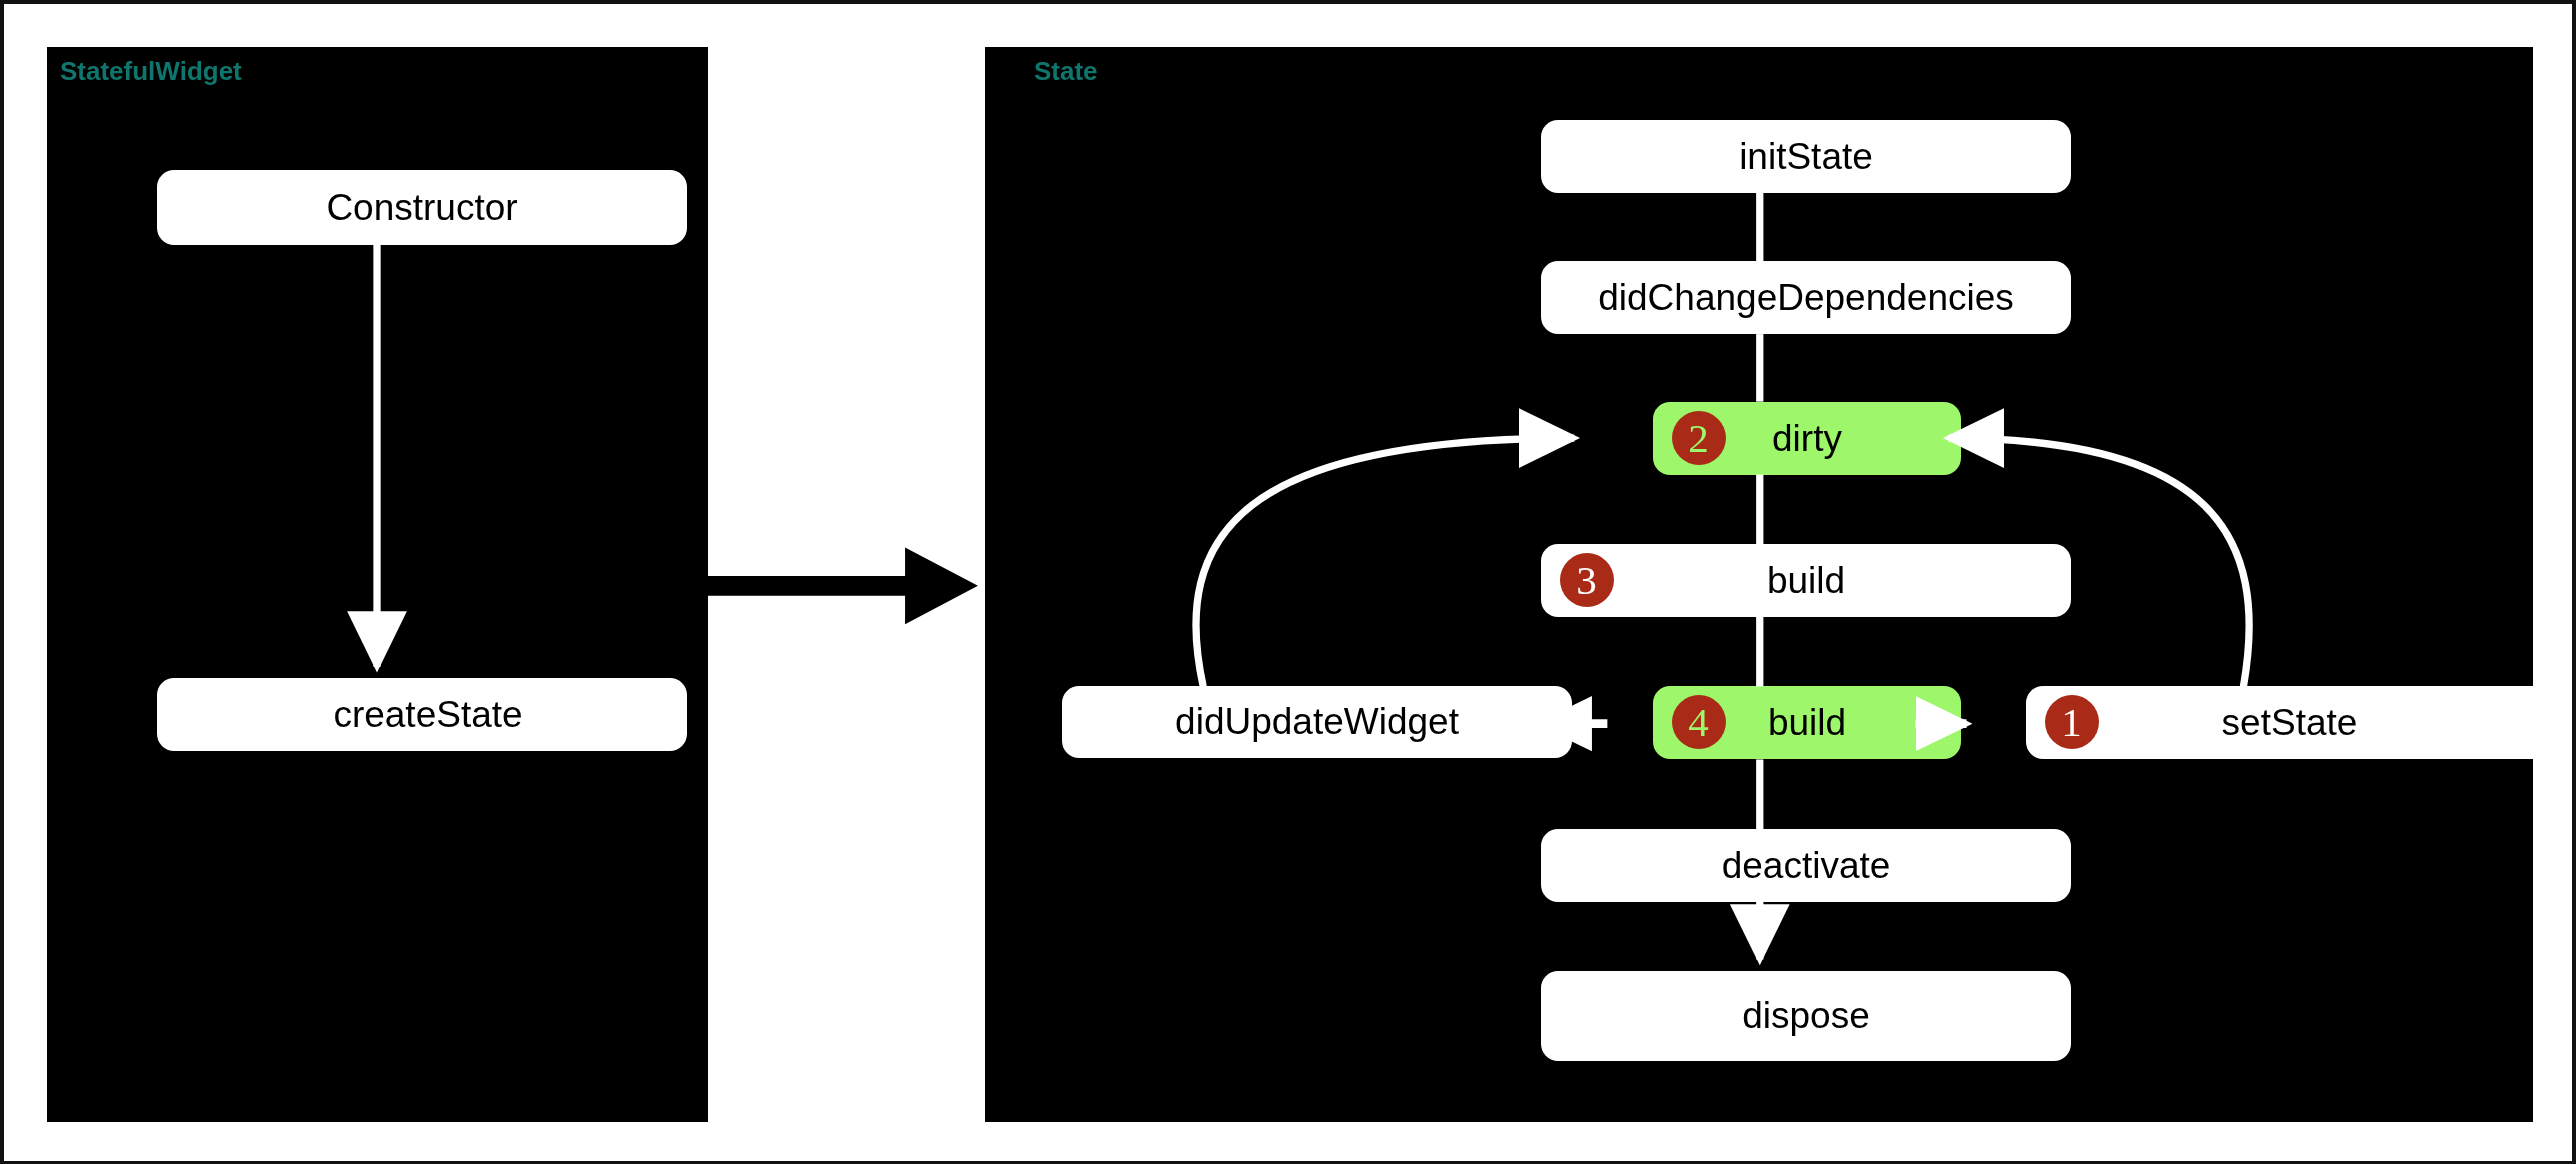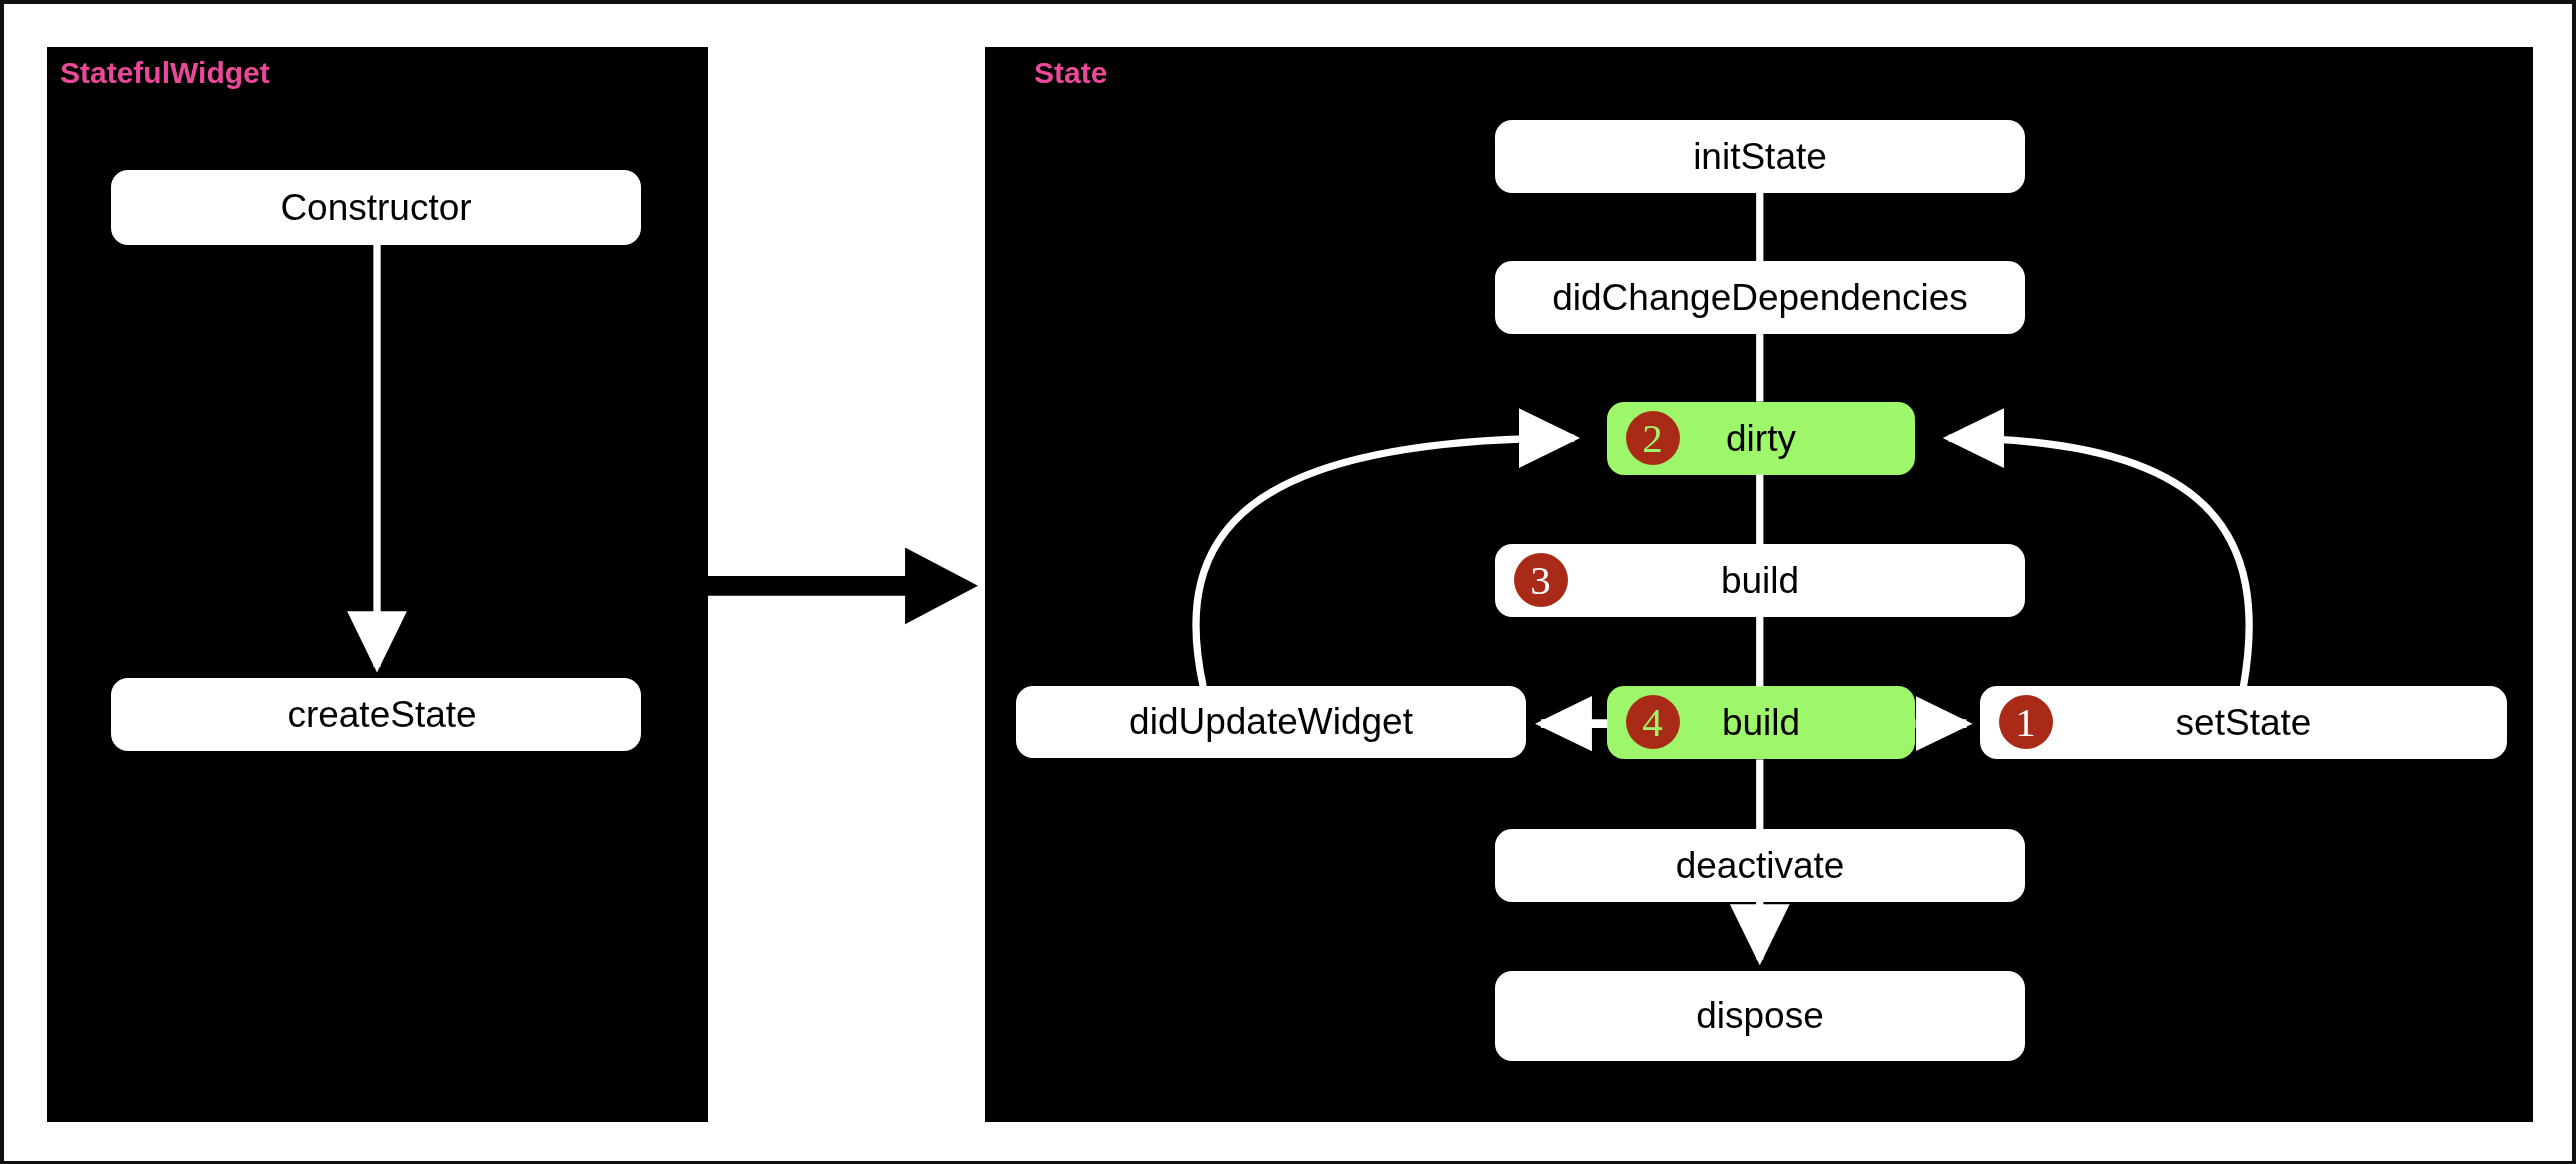--- a/index.html
+++ b/index.html
@@ -17,22 +17,22 @@
     font-family: "Liberation Sans", sans-serif;
     overflow: hidden;
   }
 
   .panel {
     position: absolute;
     background: #000000;
   }
   .panel-title {
     position: absolute;
-    color: #ec4899;
-    font-size: 30px;
+    color: #0f766e;
+    font-size: 26px;
     font-weight: 700;
     font-family: "Liberation Sans", sans-serif;
     white-space: nowrap;
     letter-spacing: 0px;
   }
 
   #panel-stateful { left: 43px; top: 43px; width: 661px; height: 1075px; }
   #panel-state    { left: 981px; top: 43px; width: 1548px; height: 1075px; }
 
   .node {
@@ -40,20 +40,21 @@
     border-radius: 17px;
     display: flex;
     align-items: center;
     justify-content: center;
     font-size: 37px;
     font-weight: 400;
     color: #000000;
     font-family: "Liberation Sans", sans-serif;
     white-space: nowrap;
     box-sizing: border-box;
+    margin-left: 46px;
   }
   .node.white { background: #ffffff; }
   .node.green { background: #9ef76a; }
 
   .badge {
     position: absolute;
     width: 54px;
     height: 54px;
     border-radius: 50%;
     background: #a92b17;

